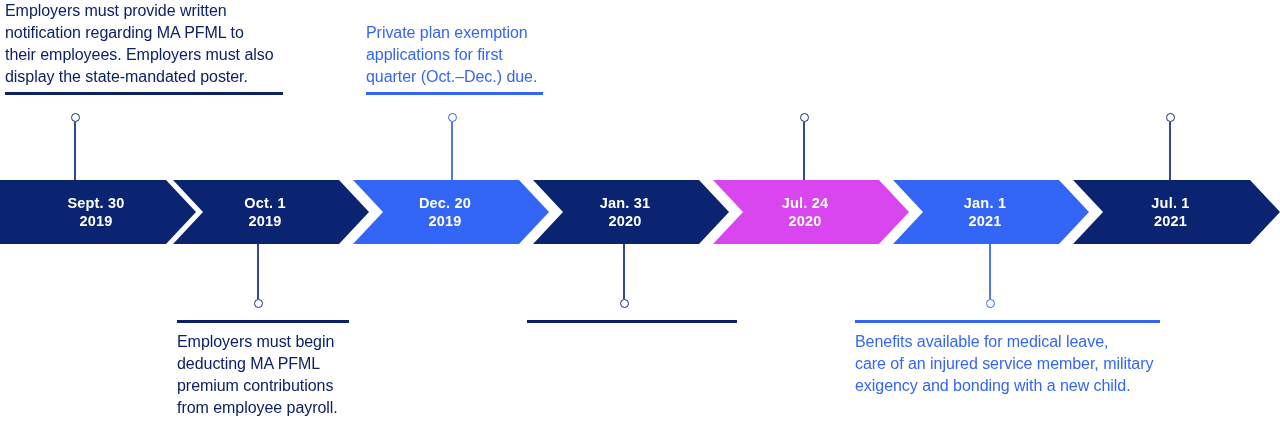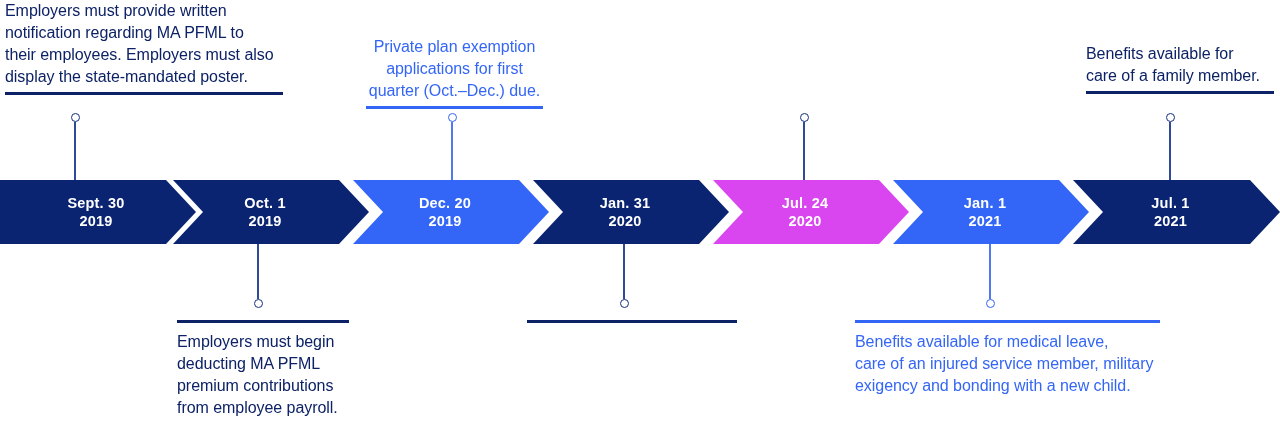--- a/index.html
+++ b/index.html
@@ -113,33 +113,28 @@
 <div id="stage">
 
   <div class="callout top navy" style="left:5px; top:0px; width:278px;">
     <div class="ctext">Employers must provide written
 notification regarding MA PFML to
 their employees. Employers must also
 display the state-mandated poster.</div>
     <span class="rule"></span>
   </div>
 
-  <div class="callout top bright" style="left:366px; top:36px; width:177px;text-align:center;">
+  <div class="callout top bright" style="left:366px; top:22px; width:177px;">
     <div class="ctext">Private plan exemption
 applications for first
 quarter (Oct.–Dec.) due.</div>
     <span class="rule"></span>
   </div>
 
 
-  <div class="callout top navy" style="left:1086px; top:43px; width:188px;">
-    <div class="ctext">Benefits available for
-care of a family member.</div>
-    <span class="rule"></span>
-  </div>
 
   <div class="connector navy toward-down" style="left:68px; top:113px; height:68px;">
     <span class="ring"></span>
     <span class="stem"></span>
   </div>
 
   <div class="connector bright toward-down" style="left:445px; top:113px; height:68px;">
     <span class="ring"></span>
     <span class="stem"></span>
   </div>

